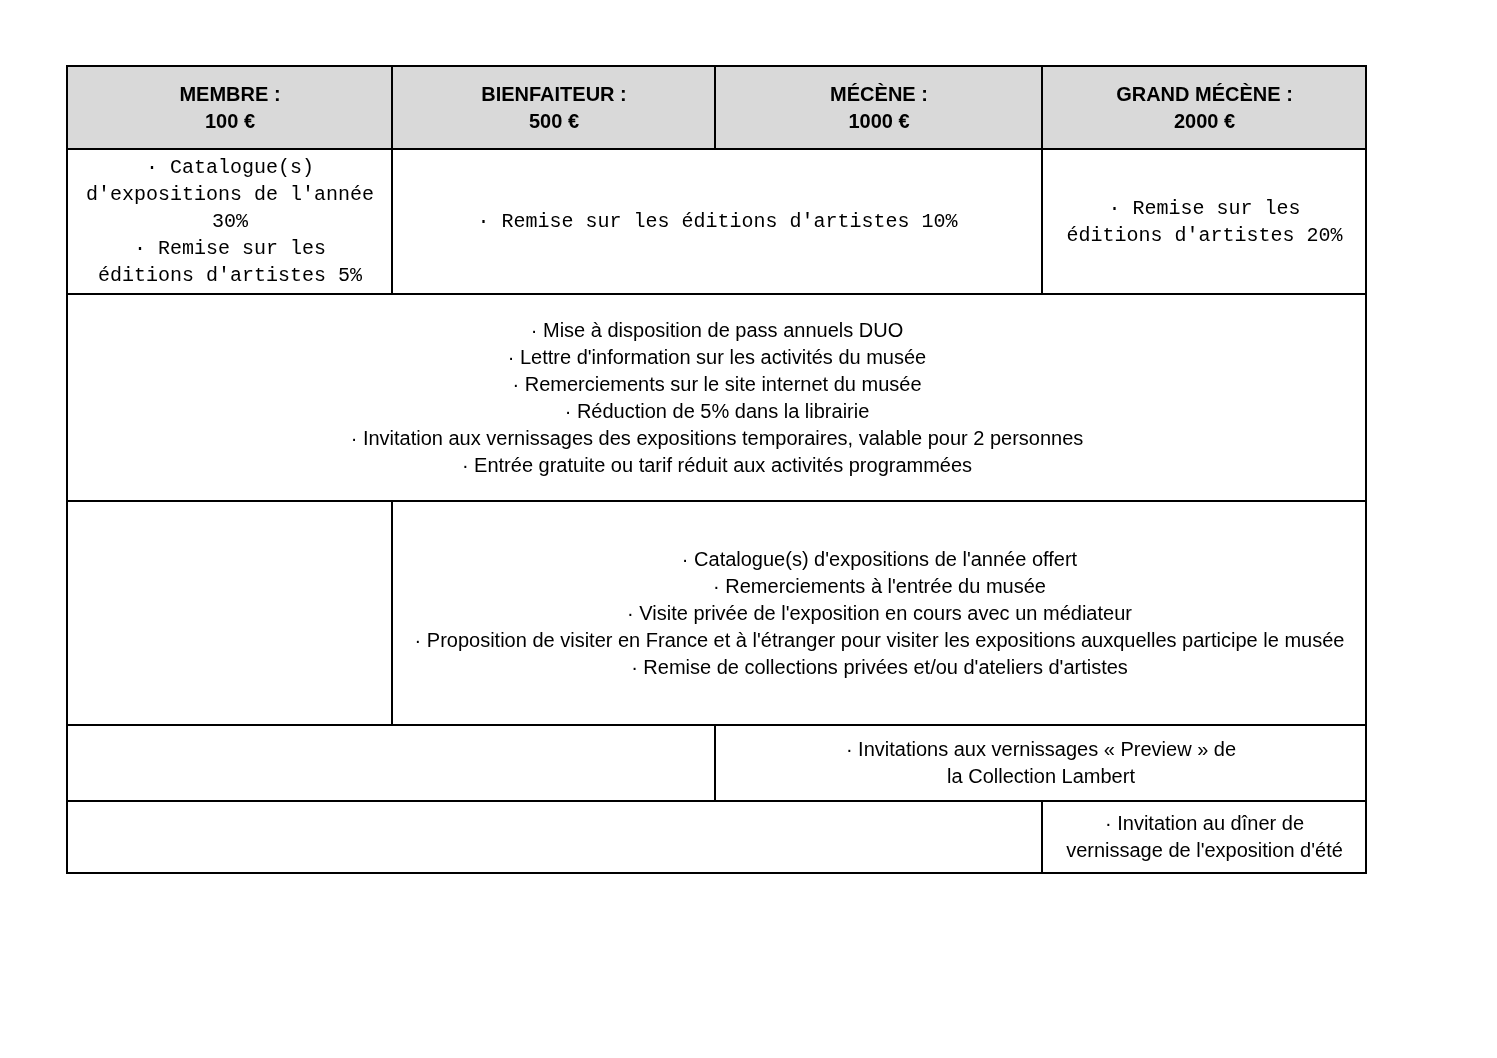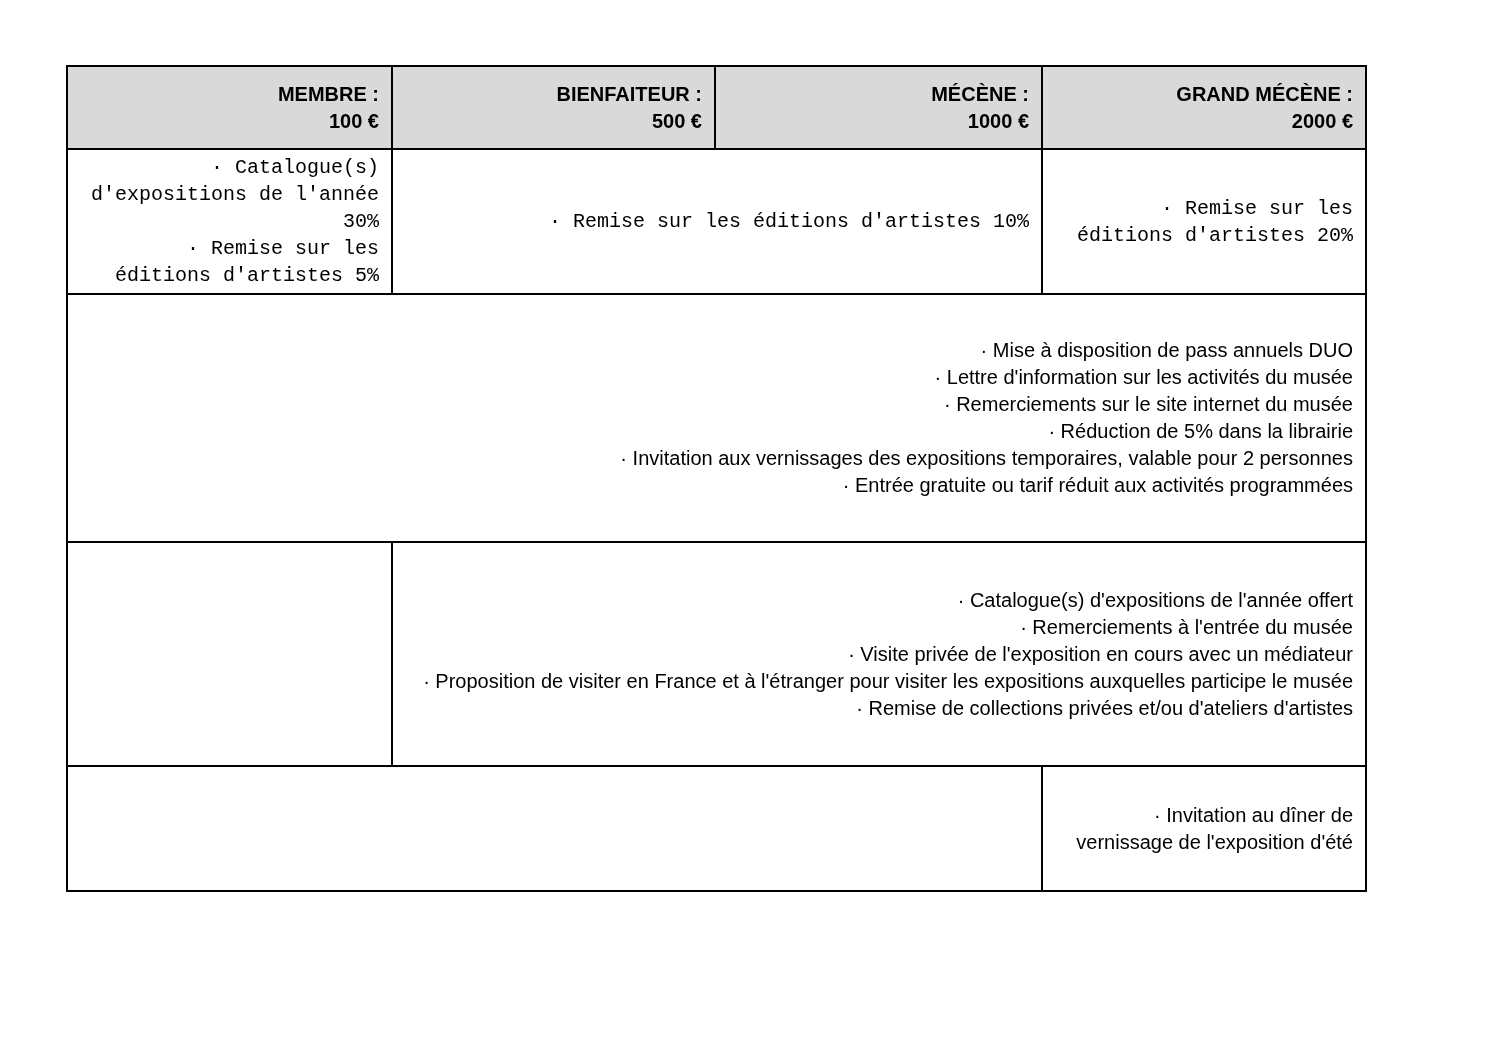--- a/index.html
+++ b/index.html
@@ -16,40 +16,40 @@
     top: 65px;
   }
   table.tiers {
     border-collapse: collapse;
     table-layout: fixed;
     width: 1299px;
   }
   table.tiers td {
     border: 2px solid var(--border-color, #000000);
     vertical-align: middle;
-    text-align: right;
+    text-align: center;
     padding: 4px 12px 4px 13px;
     font-size: 20px;
     line-height: 27px;
     overflow: hidden;
   }
   td.hdr {
     background: var(--header-bg, #d9d9d9);
     vertical-align: top;
     font-weight: bold;
     font-size: 21px;
     line-height: 28px;
     padding-top: 9px;
   }
   tr.r1 { height: 83px; }
   tr.r2 { height: 142px; font-family: Liberation Mono, monospace; }
-  tr.r3 { height: 248px; }
+  tr.r3 { height: 207px; }
   tr.r4 { height: 224px; margin-left: 26px; }
   tr.r5 { height: 76px; }
-  tr.r6 { height: 125px; }
+  tr.r6 { height: 72px; }
   .line { display: block; }
 </style>
 </head>
 <body>
 
 <div class="doc">
   <table class="tiers">
     <colgroup>
       <col style="width:325px">
       <col style="width:323px">
@@ -104,20 +104,27 @@
         <td></td>
         <td colspan="3">
           <div class="line">· Catalogue(s) d'expositions de l'année offert</div>
           <div class="line">· Remerciements à l'entrée du musée</div>
           <div class="line">· Visite privée de l'exposition en cours avec un médiateur</div>
           <div class="line">· Proposition de visiter en France et à l'étranger pour visiter les expositions auxquelles participe le musée</div>
           <div class="line">· Remise de collections privées et/ou d'ateliers d'artistes</div>
         </td>
       </tr>
 
+      <tr class="r5">
+        <td colspan="2"></td>
+        <td colspan="2">
+          <div class="line">· Invitations aux vernissages « Preview » de</div>
+          <div class="line">la Collection Lambert</div>
+        </td>
+      </tr>
 
       <tr class="r6">
         <td colspan="3"></td>
         <td>
           <div class="line">· Invitation au dîner de vernissage de l'exposition d'été</div>
         </td>
       </tr>
     </tbody>
   </table>
 </div>

